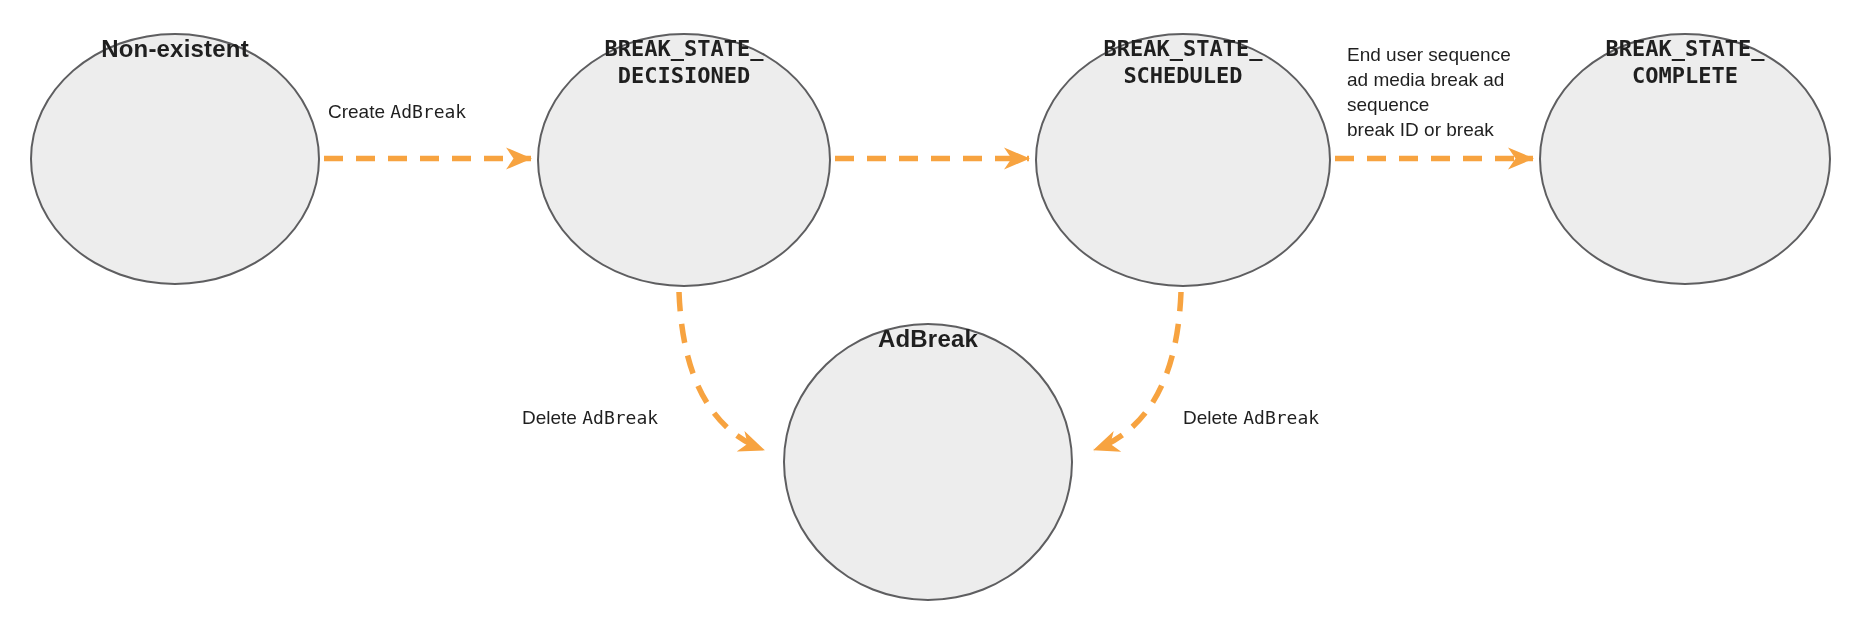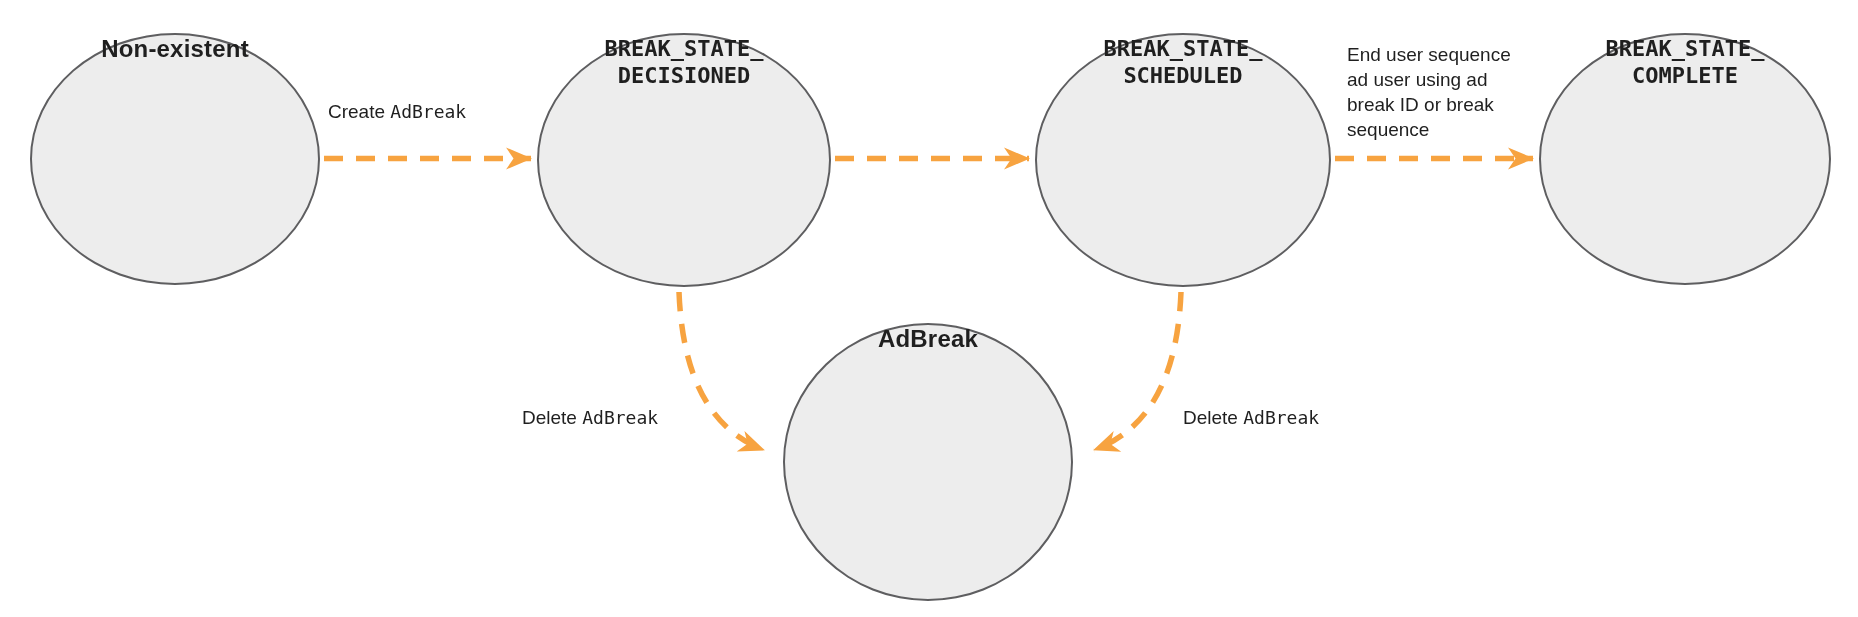--- a/index.html
+++ b/index.html
@@ -109,23 +109,23 @@
     <span class="word-label">AdBreak</span>
   </div>
 
   <div class="edge-label" style="left:328px;top:100px;width:202px;text-align:left;">
     <span class="plain">Create </span><span class="code">AdBreak</span>
   </div>
 
 
   <div class="edge-label multiline" style="left:1347px;top:42px;width:185px;">
     <span class="plain block">End user sequence</span>
-    <span class="plain block">ad user using ad</span>
+    <span class="plain block">ad media break ad</span>
+    <span class="plain block">sequence</span>
     <span class="plain block">break ID or break</span>
-    <span class="plain block">sequence</span>
   </div>
 
   <div class="edge-label" style="left:522px;top:406px;">
     <span class="plain">Delete </span><span class="code">AdBreak</span>
   </div>
 
   <div class="edge-label" style="left:1183px;top:406px;">
     <span class="plain">Delete </span><span class="code">AdBreak</span>
   </div>
 

